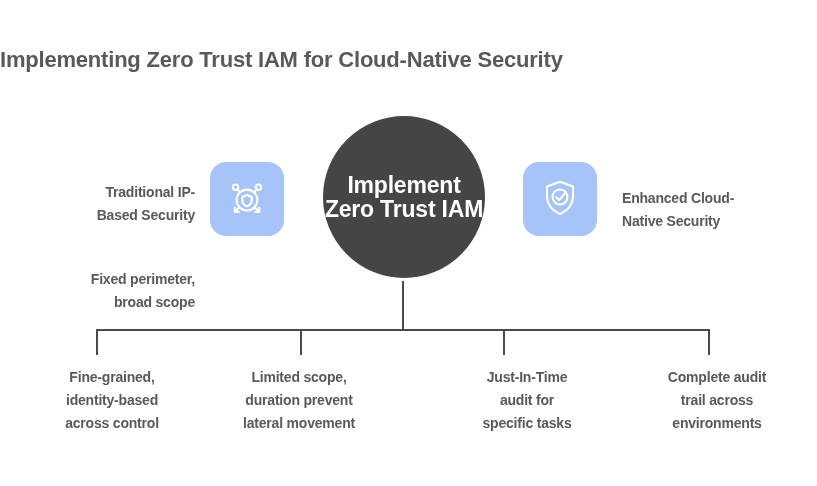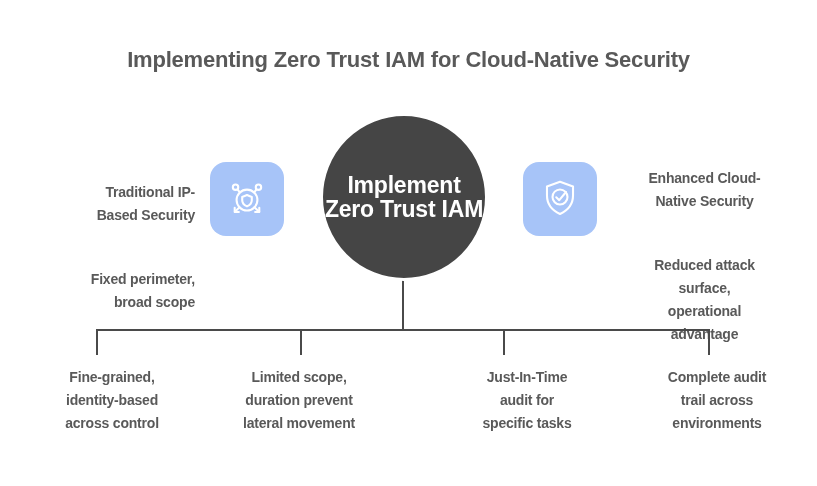--- a/index.html
+++ b/index.html
@@ -10,37 +10,36 @@
   .canvas{
     position:relative;
     width:817px;height:486px;
     background:var(--background,#ffffff);
     overflow:hidden;
     margin:0 auto;
   }
   .title{
     position:absolute;
     left:0;right:0;top:47px;
-    text-align:center;
     font-size:22px;
     font-weight:bold;
     letter-spacing:-0.2px;
     color:var(--text,#595959);
   }
   .txt{
     position:absolute;
     font-size:14px;
     font-weight:bold;
     line-height:23px;
     letter-spacing:-0.2px;
     color:var(--text,#595959);
     white-space:pre-line;
   }
   .left-block{left:30px;top:158px;width:165px;text-align:right;}
-  .right-block{left:622px;top:144px;width:165px;text-align:center;}
+  .right-block{left:622px;top:164px;width:165px;text-align:left;}
   .blk-sub{margin-top:18px;}
   .icon-tile{
     position:absolute;
     width:74px;height:74px;
     border-radius:16px;
     background:var(--icon-tile,#a7c4f8);
     box-shadow:0 0 0 2px #ffffff;
     display:flex;align-items:center;justify-content:center;
   }
   .icon-tile svg{display:block;}
@@ -124,24 +123,20 @@
         <path d="M24 7.5 L36.5 12 v8.5 c0 8.6 -5.2 14.7 -12.5 17.9 C16.7 35.2 11.5 29.1 11.5 20.5 V12 Z"></path>
         <circle cx="24" cy="22" r="7.2"></circle>
         <polyline points="20.4,22.4 23.3,25.1 29.8,17.3"></polyline>
       </svg>
     </span>
   </div>
 
   <div class="txt right-block">
     <div>Enhanced Cloud-
 Native Security</div>
-    <div class="blk-sub">Reduced attack
-surface,
-operational
-advantage</div>
   </div>
 
   <div class="line stem"></div>
   <div class="line hline"></div>
   <div class="line drop drop-0"></div>
   <div class="line drop drop-1"></div>
   <div class="line drop drop-2"></div>
   <div class="line drop drop-3"></div>
 
   <div class="txt branch branch-0">Fine-grained,

